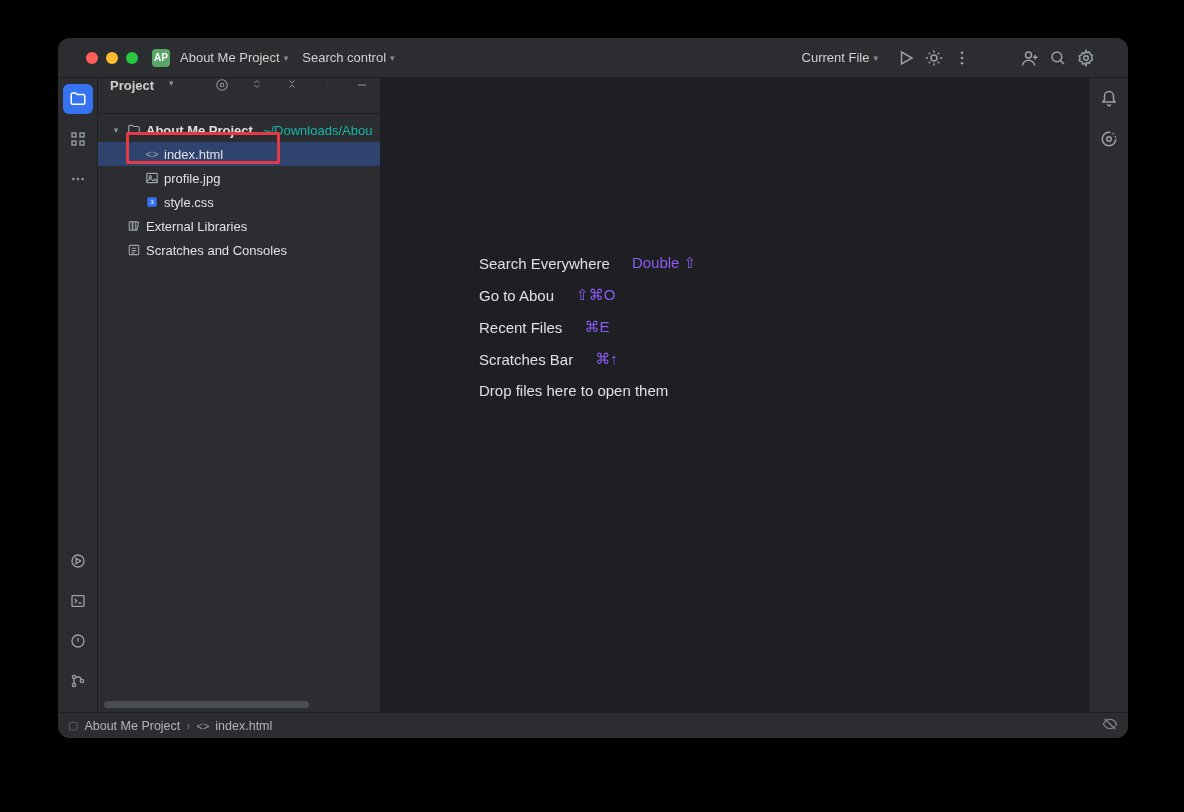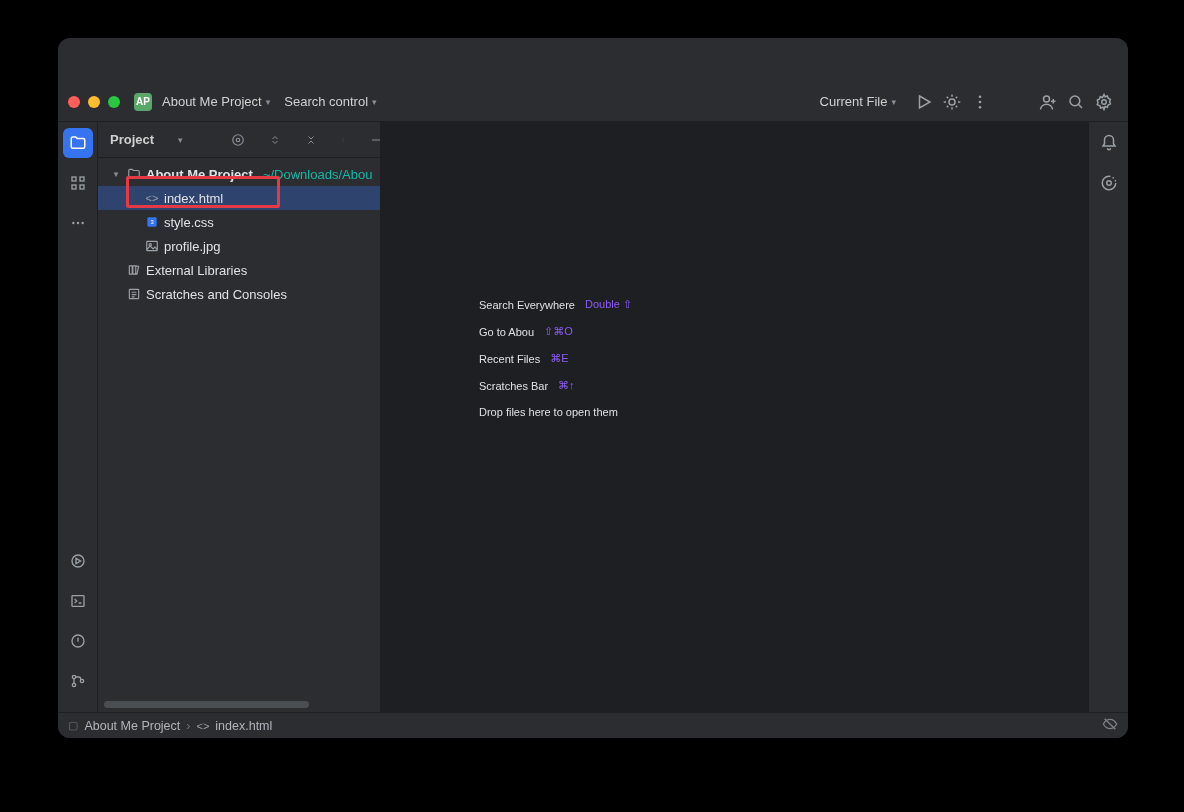--- a/index.html
+++ b/index.html
@@ -24,23 +24,22 @@
     box-shadow: 0 10px 40px rgba(0,0,0,0.5);
     display: flex;
     flex-direction: column;
   }
   
   .titlebar {
     height: 40px;
     background: #2b2d30;
     display: flex;
     align-items: center;
-    padding: 0 10px;
+    padding: 0 28px;
     border-bottom: 1px solid #1e1f22;
-    margin-top: 44px;
   }
   .traffic { display: flex; gap: 8px; margin-right: 14px; }
   .dot { width: 12px; height: 12px; border-radius: 50%; }
   .dot.r { background: #ff5f57; }
   .dot.y { background: #febc2e; }
   .dot.g { background: #28c840; }
   .proj-badge {
     width: 18px; height: 18px; border-radius: 4px;
     background: #59a869; color: #fff; font-size: 10px;
     display: flex; align-items: center; justify-content: center;
@@ -74,23 +73,23 @@
   .lstrip-spacer { flex:1; }
   
   .panel {
     width: 283px;
     background: #2b2d30;
     border-right: 1px solid #1e1f22;
     display: flex; flex-direction: column;
   }
   .panel-head {
     height: 36px;
-    display: flex; align-items: center;
+    display: flex; align-items: flex-start;
     padding: 0 8px 0 12px;
-    gap: 24px;
+    gap: 15px;
     border-bottom: 1px solid #1e1f22;
   }
   .panel-head .title { font-weight: 600; color:#d0d0d0; }
   .panel-head .chev { font-size: 9px; color:#8a8f98; }
   .panel-head-spacer { flex:1; }
   .panel-head .hicon { width:20px; color:#8a8f98; display:flex; justify-content:center; }
   .tree {
     flex:1;
     overflow:hidden;
     padding-top: 4px;
@@ -128,21 +127,21 @@
     background:#1e1f22;
     display:flex; align-items:flex-start; justify-content:flex-start;
     position:relative;
   }
   .welcome {
     position:absolute;
     left: 98px;
     top: 176px;
     display:flex; flex-direction:column; gap:14px;
   }
-  .welcome .row { display:flex; align-items:center; gap:10px; font-size:11px; color:#dfe1e5; }
+  .welcome .row { display:flex; align-items:center; gap:22px; font-size:15px; color:#dfe1e5; }
   .welcome .row .shortcut { color:#8b5cf6; }
   
   .rstrip {
     width: 40px;
     background:#2b2d30;
     border-left:1px solid #1e1f22;
     display:flex; flex-direction:column; align-items:center;
     padding-top:6px; gap:10px;
   }
   .rstrip .tool { width:30px; height:30px; display:flex; align-items:center; justify-content:center; color:#9aa0a6; }
@@ -332,39 +331,39 @@
         </div>
 
         <div class="tree-row indent1 selected">
           <span style="width:12px"></span>
           <span class="ficon svg-html">&lt;&gt;</span>
           <span class="label">index.html</span>
         </div>
 
         <div class="tree-row indent1">
           <span style="width:12px"></span>
-          <span class="ficon svg-css">
-            <svg width="14" height="14" viewBox="0 0 24 24" fill="currentColor">
-                <rect x="4" y="4" width="16" height="16" rx="2"></rect>
-                <text x="12" y="16" font-size="10" text-anchor="middle" fill="#fff">3</text>
-              </svg>
-          </span>
-          <span class="label">style.css</span>
-        </div>
-
-        <div class="tree-row indent1">
-          <span style="width:12px"></span>
           <span class="ficon svg-img">
             <svg width="14" height="14" viewBox="0 0 24 24" fill="none" stroke="currentColor" stroke-width="2">
                 <rect x="3" y="4" width="18" height="16" rx="1"></rect>
                 <circle cx="9" cy="10" r="2"></circle>
                 <path d="M3 18l6-6 5 5 3-3 4 4"></path>
               </svg>
           </span>
           <span class="label">profile.jpg</span>
+        </div>
+
+        <div class="tree-row indent1">
+          <span style="width:12px"></span>
+          <span class="ficon svg-css">
+            <svg width="14" height="14" viewBox="0 0 24 24" fill="currentColor">
+                <rect x="4" y="4" width="16" height="16" rx="2"></rect>
+                <text x="12" y="16" font-size="10" text-anchor="middle" fill="#fff">3</text>
+              </svg>
+          </span>
+          <span class="label">style.css</span>
         </div>
 
         <div class="tree-row indent0">
           <span style="width:12px"></span>
           <span class="ficon svg-lib">
             <svg width="14" height="14" viewBox="0 0 24 24" fill="none" stroke="currentColor" stroke-width="2">
                 <path d="M4 5h5v14H4zM10 5h5v14h-5zM16 5l4 1-3 13-4-1"></path>
               </svg>
           </span>
           <span class="label">External Libraries</span>

